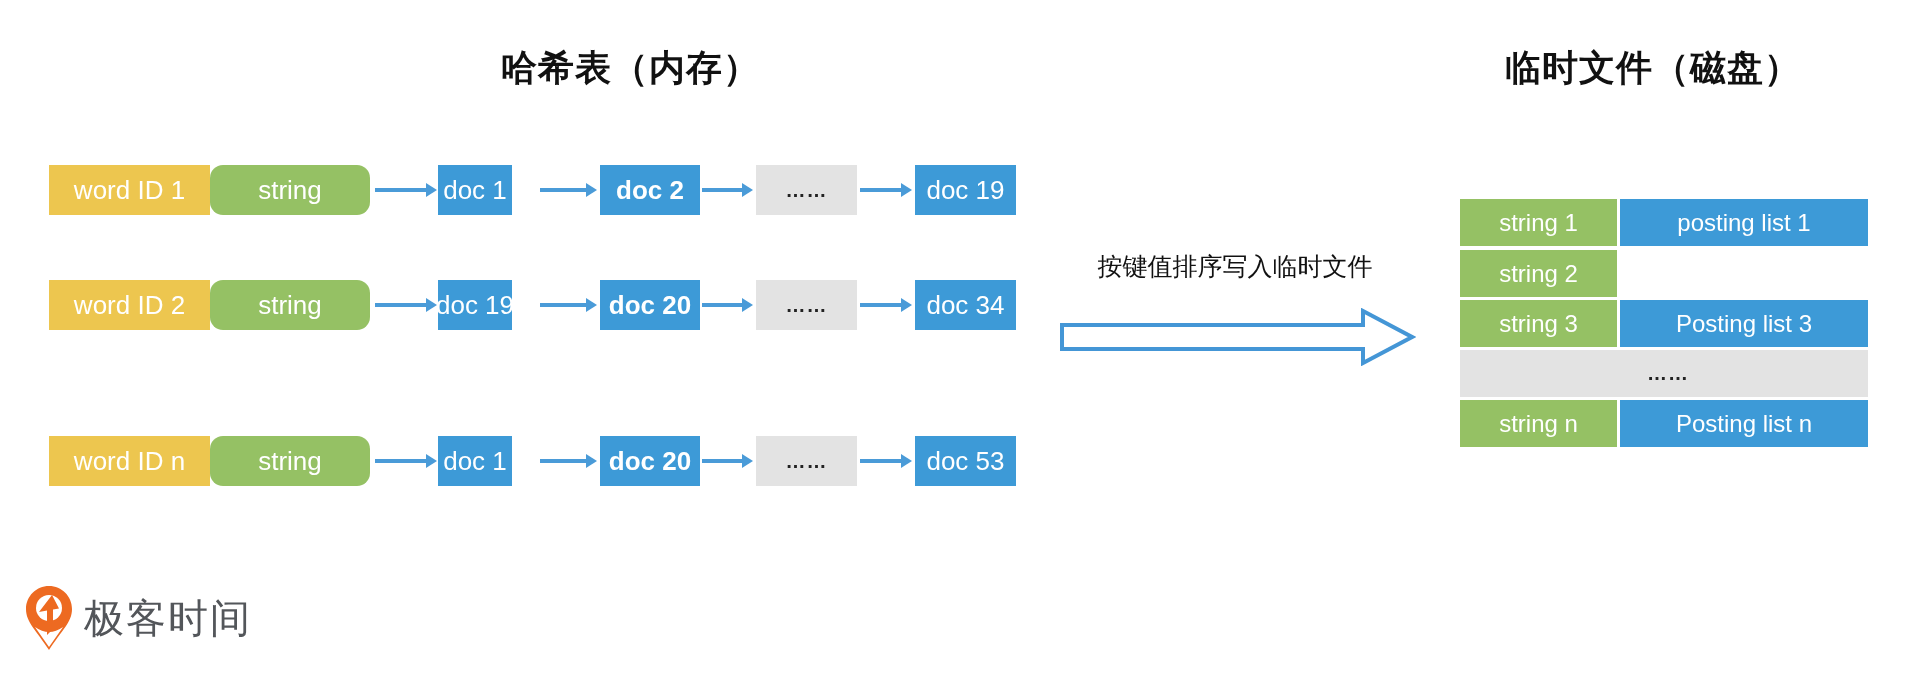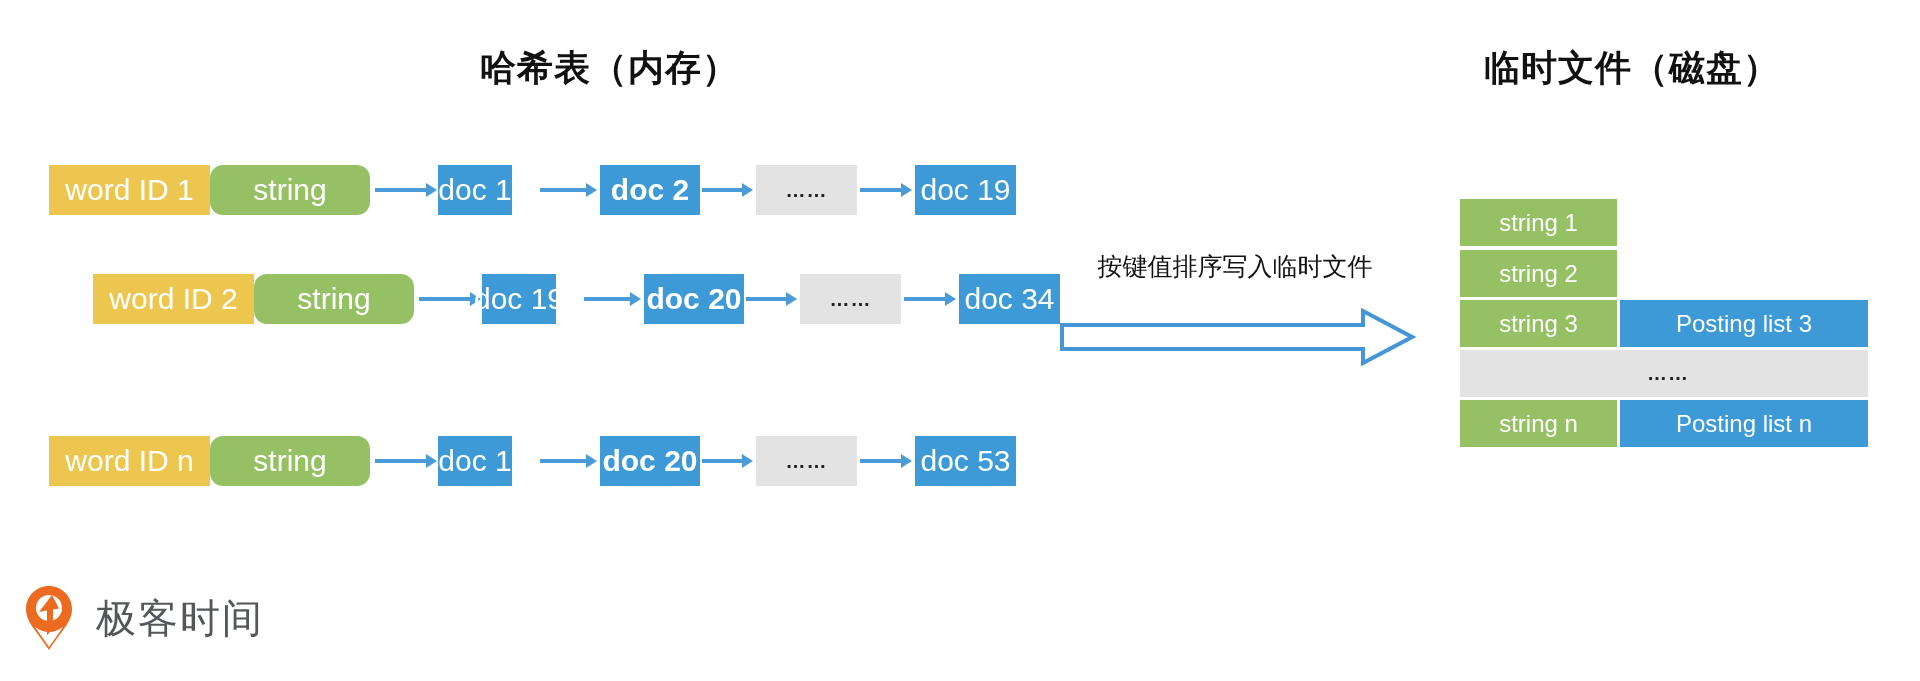--- a/index.html
+++ b/index.html
@@ -10,29 +10,29 @@
     --gray:#E3E3E3;
     --ink:#111111;
     --logo-orange:#ED6A21;
     --logo-text:#53565A;
   }
   *{margin:0;padding:0;box-sizing:border-box;}
   html,body{background:#ffffff;}
   body{font-family:"Liberation Sans", sans-serif;}
   .canvas{position:relative;width:1920px;height:681px;background:#ffffff;overflow:hidden;}
 
-  .title{position:absolute;font-size:36px;font-weight:600;color:var(--ink);letter-spacing:1px;white-space:nowrap;}
+  .title{position:absolute;font-size:36px;font-weight:600;color:var(--ink);letter-spacing:1px;white-space:nowrap;margin-left:21px;}
   .title-left{left:480px;top:44px;}
   .title-right{left:1484px;top:44px;}
 
   
   .hash-row{position:absolute;left:49px;width:967px;height:50px;}
-  .row1{top:165px;} .row2{top:274px;margin-left:44px;} .row3{top:436px;}
+  .row1{top:165px;} .row2{top:280px;} .row3{top:436px;}
   .cell{position:absolute;top:0;height:50px;display:flex;align-items:center;justify-content:center;
-        color:#ffffff;font-size:30px;white-space:nowrap;}
+        color:#ffffff;font-size:26px;white-space:nowrap;}
   .c-word{left:0;width:161px;background:var(--yellow);}
   .c-string{left:161px;width:160px;background:var(--green);border-radius:13px;}
   .c-doc{background:var(--blue);}
   .c-doc1{left:389px;width:74px;}
   .c-doc2{left:551px;width:100px;font-weight:bold;}
   .c-gray{left:707px;width:101px;background:var(--gray);color:#222222;font-size:20px;font-weight:bold;letter-spacing:1px;}
   .c-doc3{left:866px;width:101px;}
 
   .harrow{position:absolute;top:23px;height:4px;background:var(--arrow);}
   .harrow::after{content:"";position:absolute;right:-11px;top:-5px;width:0;height:0;
@@ -52,21 +52,21 @@
   .trow{position:absolute;left:0;width:408px;height:47px;padding-left:8px;}
   .t0{top:0;} .t1{top:51px;} .t2{top:101px;} .t3{top:151px;} .t4{top:201px;}
   .tkey{position:absolute;left:0;top:0;width:157px;height:47px;background:var(--green);
     display:flex;align-items:center;justify-content:center;color:#fff;font-size:24px;}
   .tval{position:absolute;left:160px;top:0;width:248px;height:47px;background:var(--blue);
     display:flex;align-items:center;justify-content:center;color:#fff;font-size:24px;}
   .tellipsis{background:var(--gray);display:flex;align-items:center;justify-content:center;
     color:#222;font-size:20px;font-weight:bold;letter-spacing:1px;}
 
   
-  .logo{position:absolute;left:26px;top:585px;display:flex;align-items:center;gap:24px;}
+  .logo{position:absolute;left:26px;top:585px;display:flex;align-items:center;gap:12px;}
   .logo-text{font-size:40px;font-weight:500;color:var(--logo-text);letter-spacing:2px;white-space:nowrap;}
 </style>
 </head>
 <body>
 
 <div class="canvas">
 
   <div class="title title-left">哈希表（内存）</div>
   <div class="title title-right">临时文件（磁盘）</div>
 
@@ -110,20 +110,21 @@
   </div>
 
   <div class="transfer-label">按键值排序写入临时文件</div>
   <svg class="transfer-arrow" width="356" height="58" viewBox="0 0 356 58">
     <polygon points="2,17 303,17 303,3 352,29 303,55 303,41 2,41" fill="#ffffff" stroke="#4496D6" stroke-width="4" stroke-linejoin="miter"></polygon>
   </svg>
 
   <div class="temp-table">
     <div class="trow t0">
       <div class="tkey">string 1</div>
+      <div class="tval">posting list 1</div>
     </div>
     <div class="trow t1">
       <div class="tkey">string 2</div>
     </div>
     <div class="trow t2">
       <div class="tkey">string 3</div>
       <div class="tval">Posting list 3</div>
     </div>
     <div class="trow t3 tellipsis">……</div>
     <div class="trow t4">

